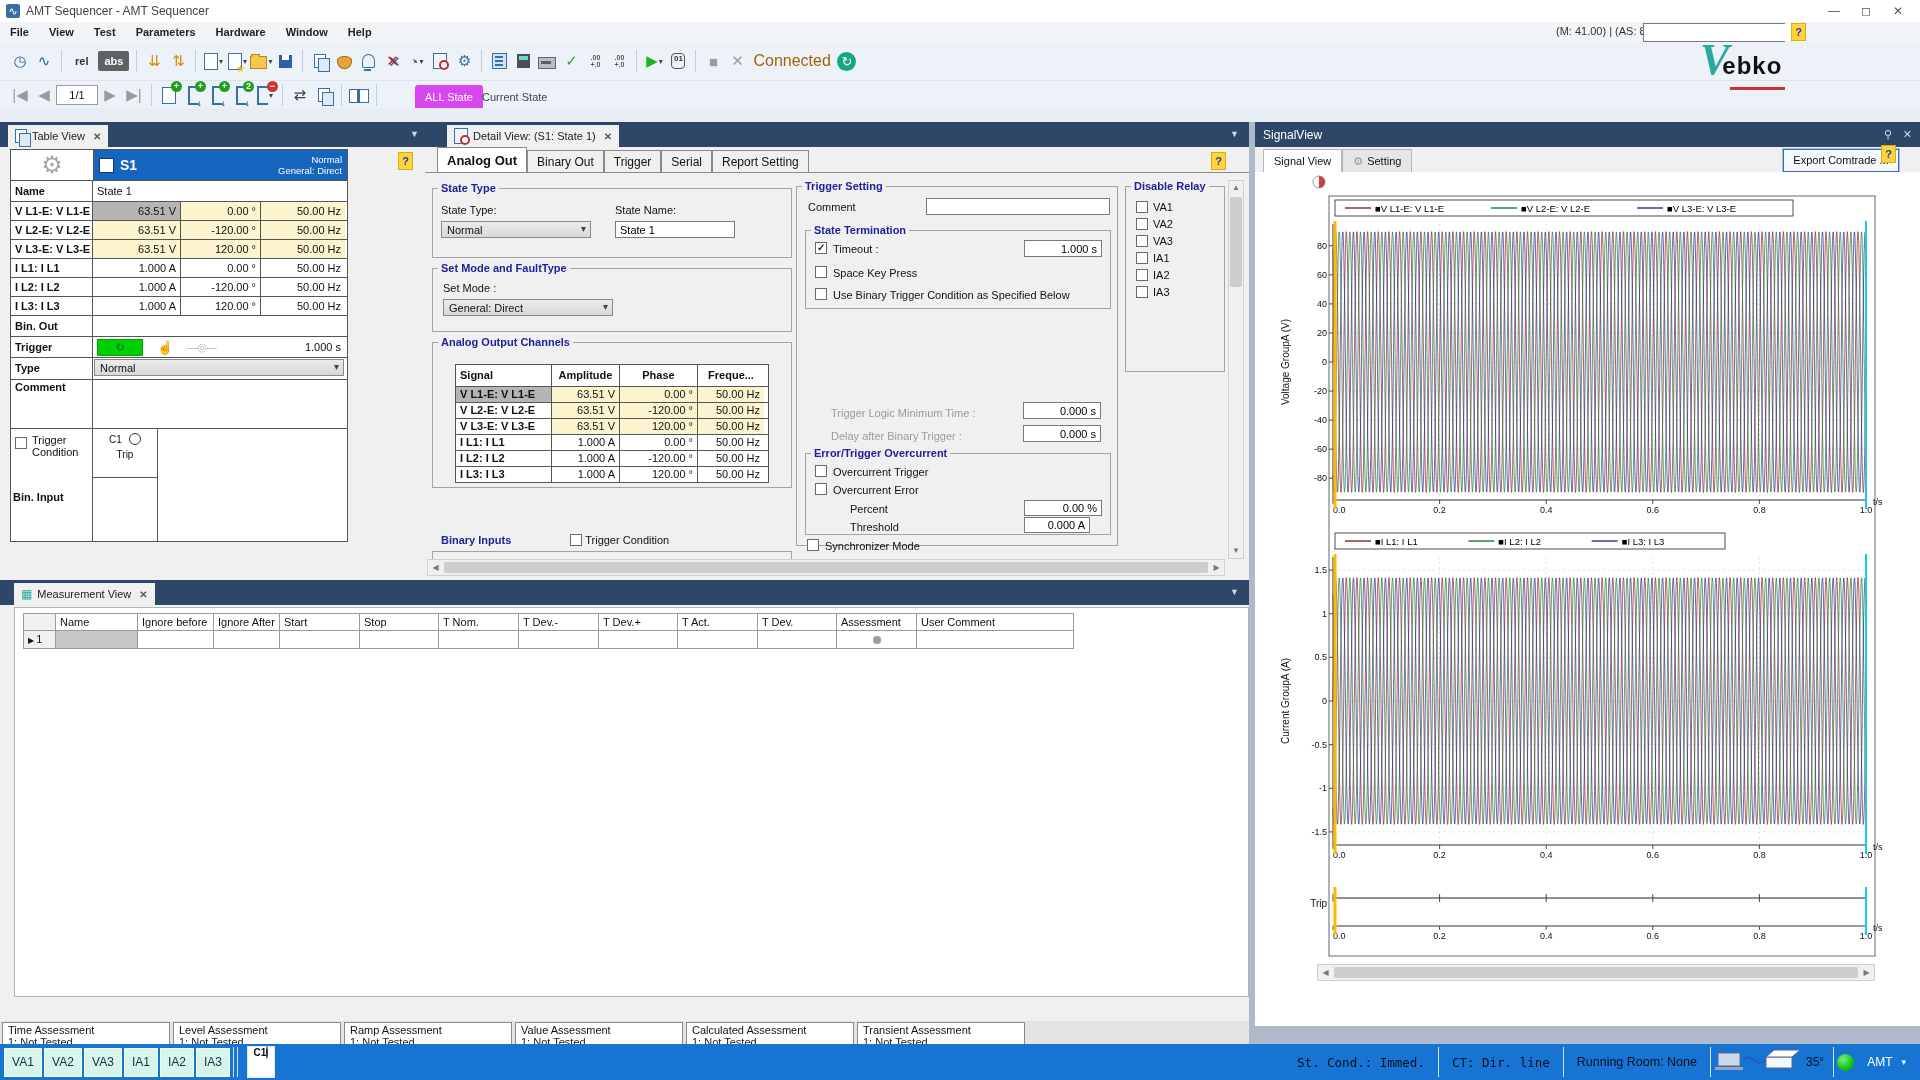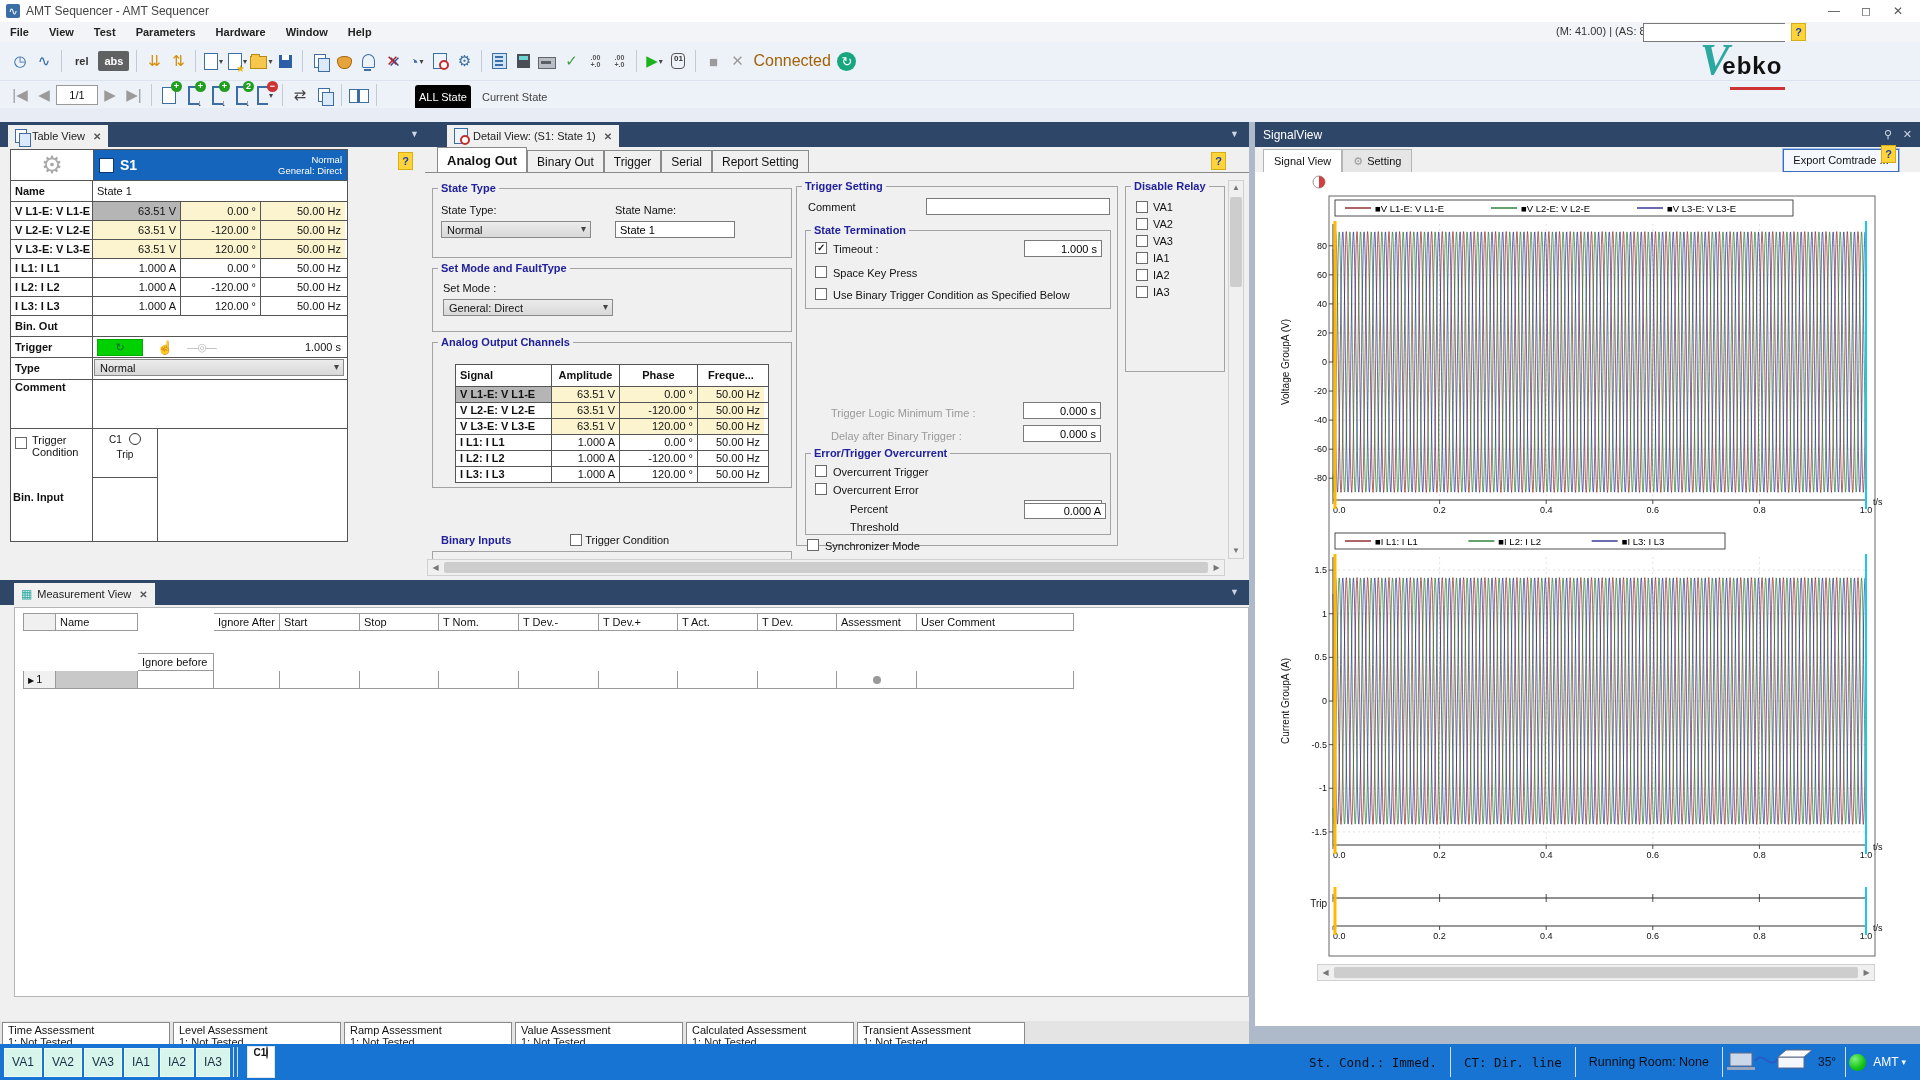--- a/index.html
+++ b/index.html
@@ -53,21 +53,21 @@
   .ic-calc::after{content:"";position:absolute;left:2px;top:2px;width:9px;height:4px;background:#6fd4d4;}
   .ic-dev{width:16px;height:10px;background:#b9bec6;border:1px solid #61666e;display:inline-block;position:relative;margin-top:3px;}
   .ic-dev::after{content:"";position:absolute;left:2px;top:3px;width:10px;height:3px;background:#5a5f66;}
   .ic-bio{width:14px;height:16px;border:1.5px solid #555;border-radius:4px;display:inline-block;font:bold 8px/7px "Liberation Sans";color:#333;text-align:center;padding-top:1px;box-sizing:border-box;}
   .ic-split{width:18px;height:12px;background:#fff;border:1px solid #3a6ea5;display:inline-block;position:relative;margin-top:2px;}
   .ic-split::after{content:"";position:absolute;left:7px;top:0;width:3px;height:100%;background:#3a6ea5;}
   .ic-brk{width:9px;height:15px;border:2px solid #3a6ea5;border-right:none;display:inline-block;}
   .badge{position:absolute;right:-2px;top:-2px;color:#fff;font:bold 9px/11px "Liberation Sans";width:11px;height:11px;border-radius:50%;text-align:center;}
   .arrowdn{position:absolute;right:2px;bottom:-1px;font-size:9px;color:#111;font-weight:bold;}
   .pagebox{display:inline-block;width:40px;height:18px;background:#fff;border:1px solid #9a9a9a;text-align:center;line-height:18px;font-size:11px;}
-  .allstate{display:inline-flex;align-items:center;height:24px;background:#000000;color:#fff;font-size:11px;padding:0 4px;border-radius:3px 3px 0 0;}
+  .allstate{display:inline-flex;align-items:center;height:24px;background:#d946ef;color:#fff;font-size:11px;padding:0 10px;border-radius:3px 3px 0 0;}
   .curstate{display:inline-flex;align-items:center;height:24px;color:#444;font-size:11px;padding:0 10px;}
   .gapstrip{position:absolute;left:0;top:108px;width:1920px;height:14px;background:#e8ecf4;}
   
   .logo{position:absolute;left:1700px;top:38px;width:100px;height:54px;}
   .logo .v{font:italic bold 44px/44px "Liberation Serif";color:#2ba8a0;}
   .logo .rest{font:bold 24px/24px "Liberation Sans";color:#111;margin-left:-7px;letter-spacing:1px;}
   .logo .bar{position:absolute;left:30px;bottom:2px;width:55px;height:3px;background:#c33;}
   
   .strip{position:absolute;left:0;top:0;right:0;height:25px;background:#2e4668;display:flex;align-items:flex-end;}
   .tab{display:inline-flex;align-items:center;gap:5px;height:22px;background:#f0f0f0;padding:0 7px;margin-left:8px;font-size:11px;color:#222;}
@@ -135,21 +135,21 @@
   .svbody{position:absolute;left:0;top:50px;right:0;bottom:0;background:#fff;text-decoration:underline;}
   
   .statusbar{position:absolute;left:0;top:1044px;width:1920px;height:36px;background:#1874d2;display:flex;align-items:center;}
   .chbox{background:#d7f5ea;border:1px solid #eafcf5;color:#143047;font-size:12px;height:27px;display:flex;align-items:center;justify-content:center;margin-left:2px;}
   .sbsep{width:1px;height:30px;background:#cfe2f4;margin:0 3px;}
   .c1box{width:26px;height:30px;background:#fff;border:1px solid #dfe7f0;color:#111;text-align:center;font-size:10px;font-weight:bold;margin-left:6px;}
   .c1box .circ{width:10px;height:10px;border:1.5px solid #333;border-radius:50%;margin:1px auto 0;}
   .sbtext{color:#06101c;font-size:12.5px;padding:0 10px;white-space:nowrap;}
   .mono{font-family:"DejaVu Sans Mono",monospace;}
   .amtdot{width:17px;height:17px;border-radius:50%;background:radial-gradient(circle at 35% 30%,#7bf27b,#12c212 60%,#0a9a0a);margin-right:4px;}
-  .amttxt{color:#fff;font-size:12px;display:flex;align-items:center;gap:3px;}
+  .amttxt{color:#fff;font-size:12px;display:flex;align-items:center;gap:9px;}
 </style>
 </head>
 <body>
 
 <div class="app">
 
   <div class="titlebar">
     <span class="appico">∿</span>
     <span class="tbtitle">AMT Sequencer - AMT Sequencer</span>
     <span class="wbtns">
@@ -549,21 +549,21 @@
 
         <fieldset style="left:8px;top:255px;width:304px;height:86px;">
           <legend>Error/Trigger Overcurrent</legend>
           <span class="cb" style="position:absolute;left:9px;top:6px;"></span>
           <span class="glabel" style="left:27px;top:7px;">Overcurrent Trigger</span>
           <span class="cb" style="position:absolute;left:9px;top:24px;"></span>
           <span class="glabel" style="left:27px;top:25px;">Overcurrent Error</span>
           <span class="glabel" style="left:44px;top:44px;">Percent</span>
           <input class="inp" style="left: 218px; top: 41px; width: 78px; height: 16px;" value="0.00 %">
           <span class="glabel" style="left:44px;top:62px;">Threshold</span>
-          <input class="inp" style="left: 218px; top: 44px; width: 82px; height: 16px;" value="0.000 A">
+          <input class="inp" style="left: 218px; top: 58px; width: 66px; height: 16px;" value="0.000 A">
         </fieldset>
 
         <span class="cb" style="position:absolute;left:10px;top:347px;"></span>
         <span class="glabel" style="left:28px;top:348px;">Synchronizer Mode</span>
       </fieldset>
 
       <fieldset style="left:700px;top:33px;width:98px;height:190px;">
         <legend>Disable Relay</legend>
         <div id="dr-items" style="position:absolute;left:10px;top:6px;">
             <div style="display:flex;align-items:center;gap:5px;height:17px;">
@@ -615,21 +615,21 @@
       </span>
       <span class="stripdd" style="right:10px;">▼</span>
     </div>
     <div class="pbody">
       <span class="helpy abs" style="left:1216px;top:10px;">?</span>
       <div class="mvsheet">
         <div id="mv-table" style="position:absolute;left:8px;top:5px;">
             <div class="mrow mhdr">
               <div class="mcell rowhdr" style="width:33px;border-left:1px solid #9a9a9a;"></div>
               <div class="mcell" style="width:82px;">Name</div>
-              <div class="mcell" style="width:76px;margin-top:40px;">Ignore before</div>
+              <div class="mcell" style="width:76px;">Ignore before</div>
               <div class="mcell" style="width:66px;">Ignore After</div>
               <div class="mcell" style="width:80px;">Start</div>
               <div class="mcell" style="width:79px;">Stop</div>
               <div class="mcell" style="width:80px;">T Nom.</div>
               <div class="mcell" style="width:80px;">T Dev.-</div>
               <div class="mcell" style="width:79px;">T Dev.+</div>
               <div class="mcell" style="width:80px;">T Act.</div>
               <div class="mcell" style="width:79px;">T Dev.</div>
               <div class="mcell" style="width:80px;">Assessment</div>
               <div class="mcell" style="width:157px;">User Comment</div>

